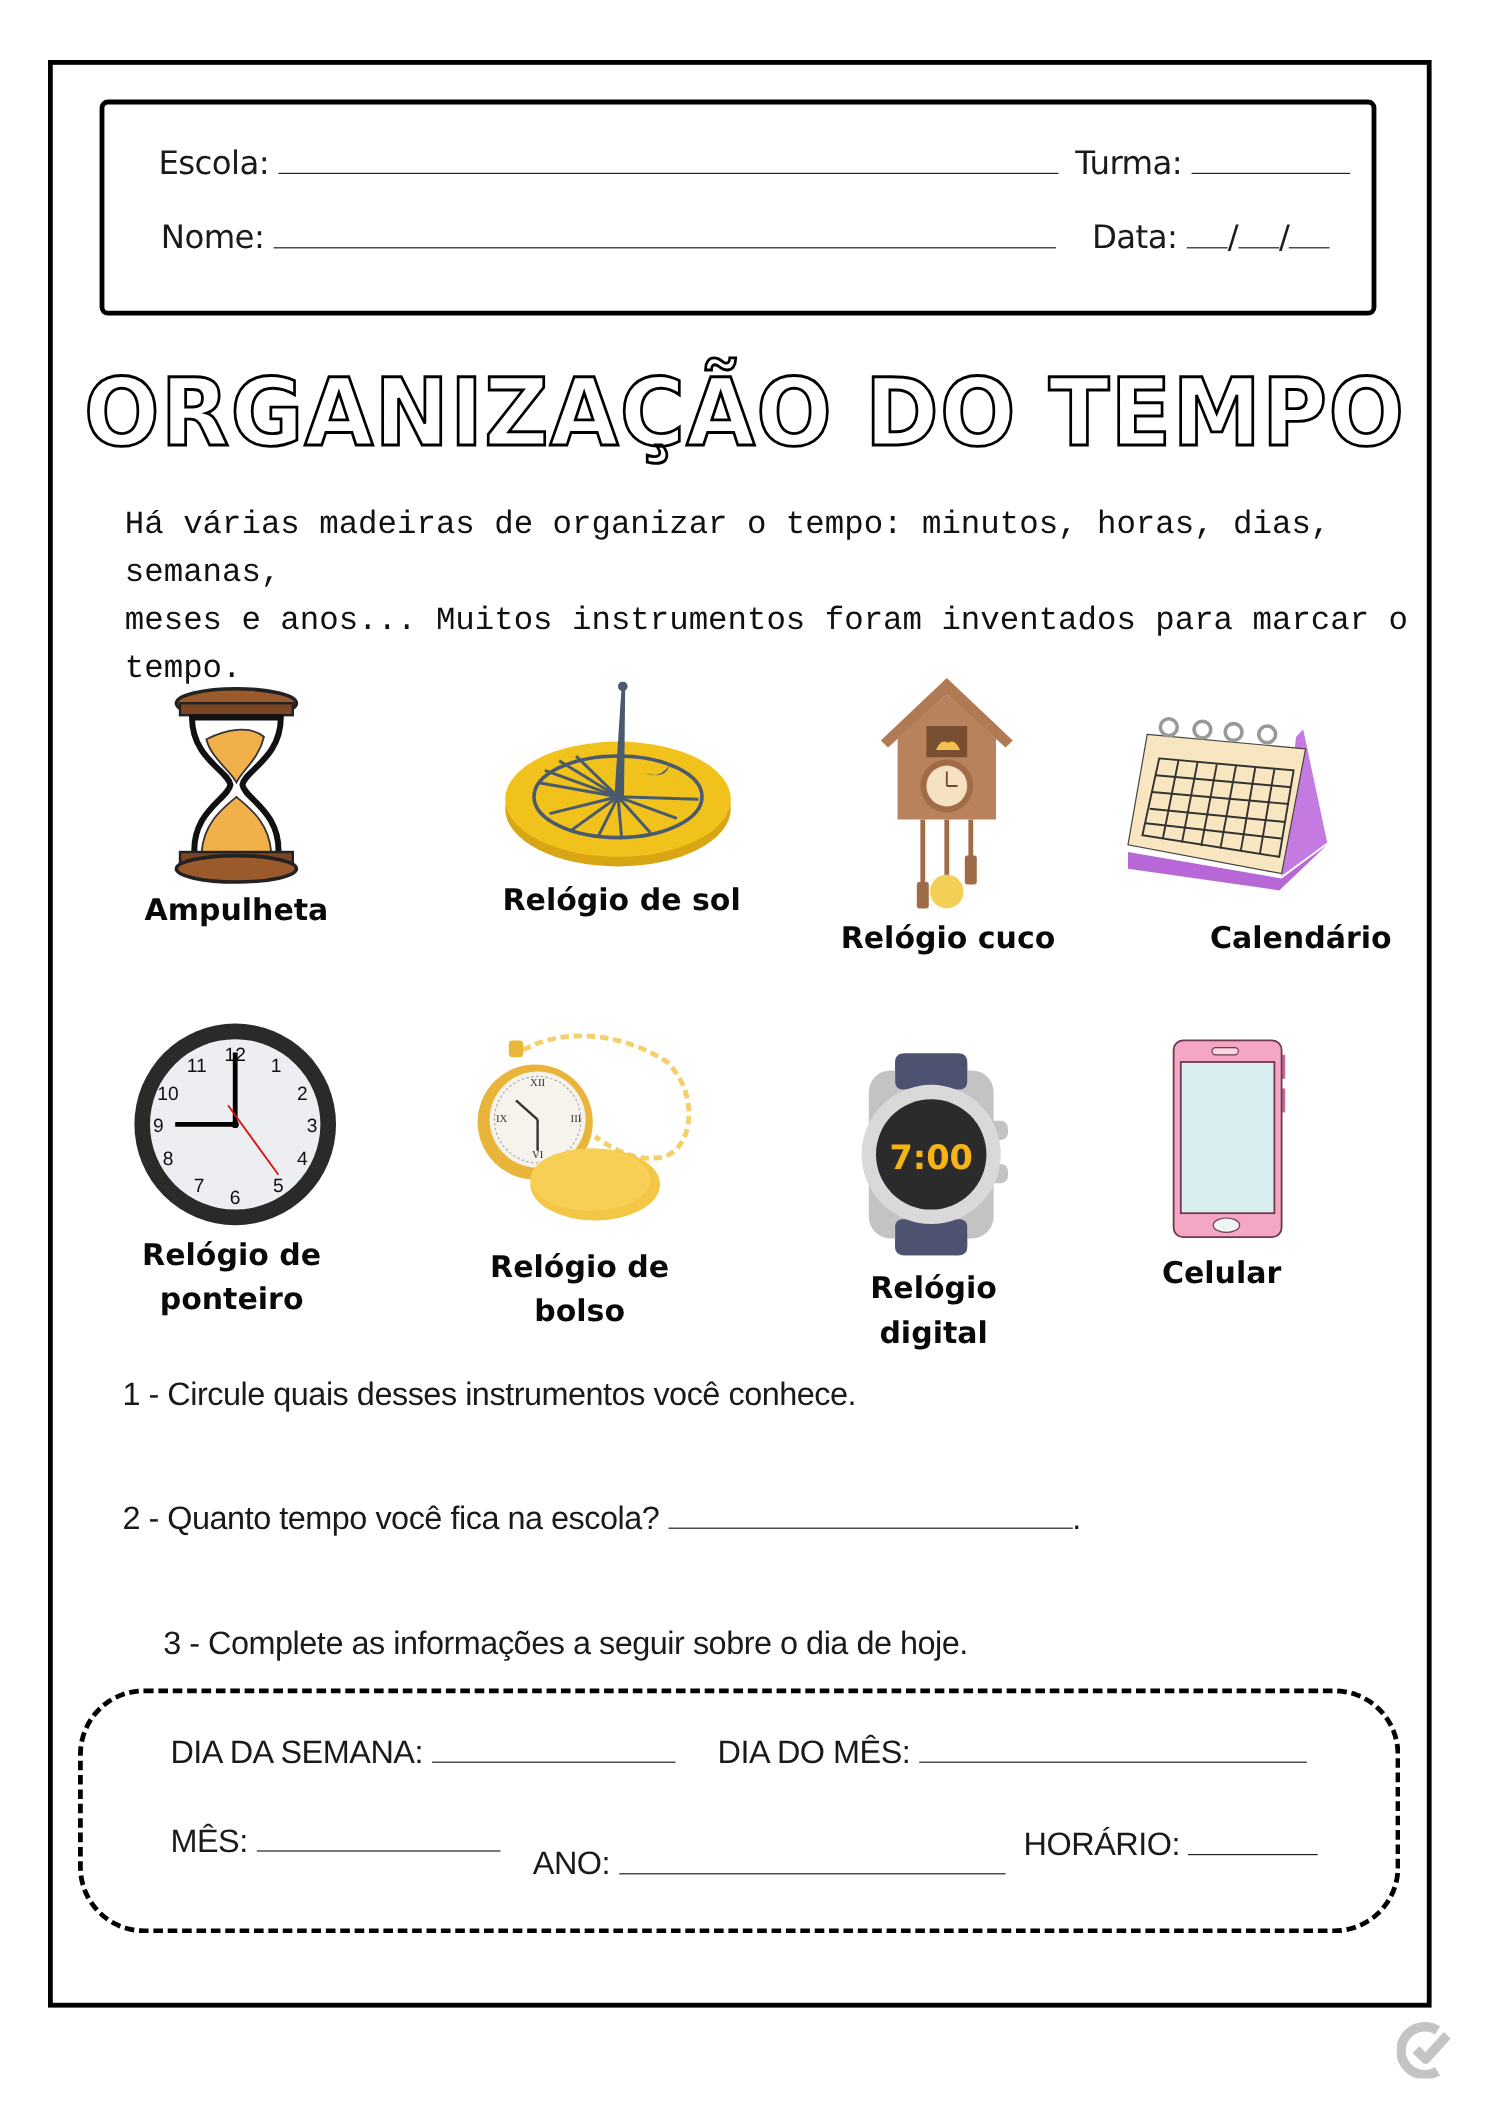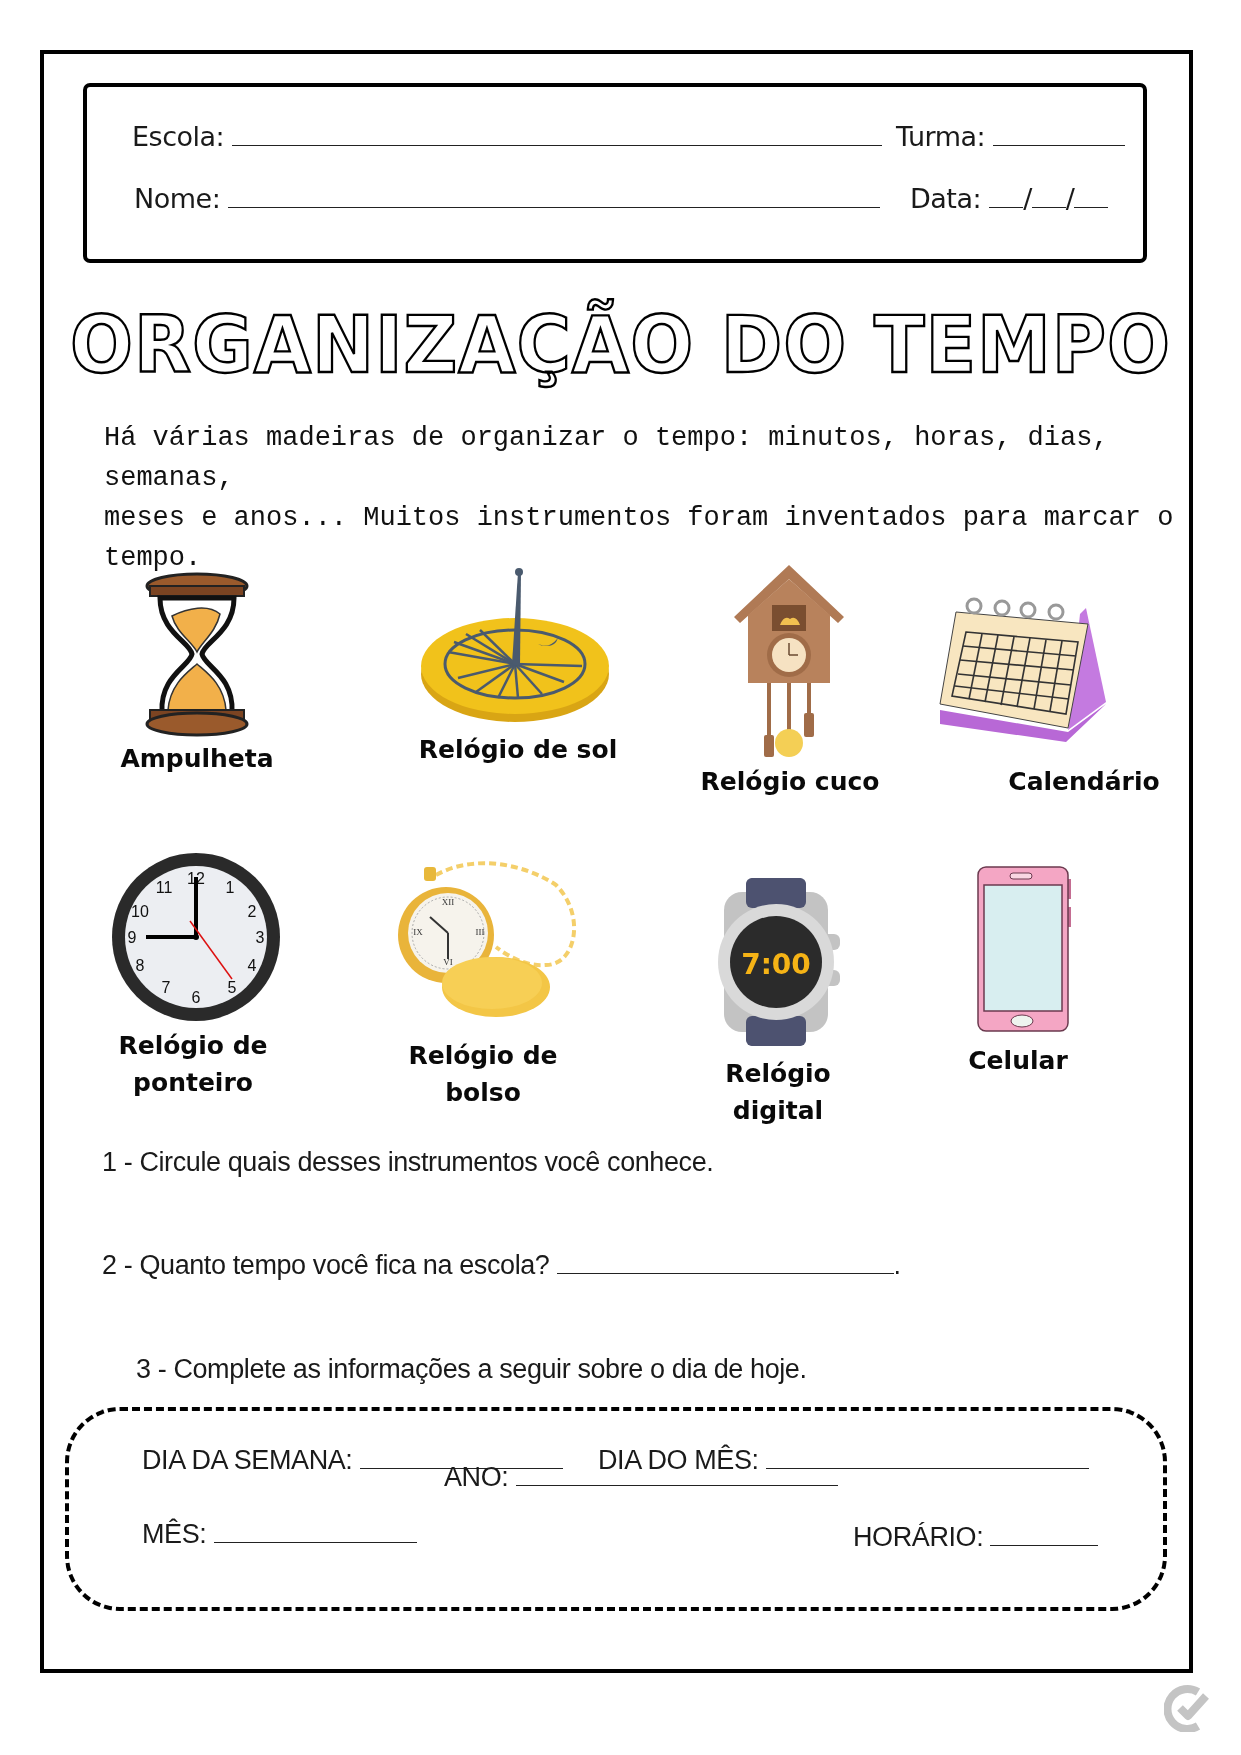--- a/index.html
+++ b/index.html
@@ -213,21 +213,21 @@
   <span class="blank" style="width:203px;"></span>
 </div>
 <div class="abs q" style="left:598px;top:1445px;">
   <span>DIA DO MÊS:</span>
   <span class="blank" style="width:323px;"></span>
 </div>
 <div class="abs q" style="left:142px;top:1519px;text-align:center;">
   <span>MÊS:</span>
   <span class="blank" style="width:203px;"></span>
 </div>
-<div class="abs q" style="left:444px;top:1462px;">
+<div class="abs q" style="left:444px;top:1538px;">
   <span>ANO:</span>
   <span class="blank" style="width:322px;"></span>
 </div>
 <div class="abs q" style="left:853px;top:1522px;">
   <span>HORÁRIO:</span>
   <span class="blank" style="width:108px;"></span>
 </div>
 
 <svg class="abs logo" viewBox="0 0 48 48">
   <path d="M34 8 A20 20 0 1 0 34 42" fill="none" stroke="#c4c4c4" stroke-width="8"></path>

